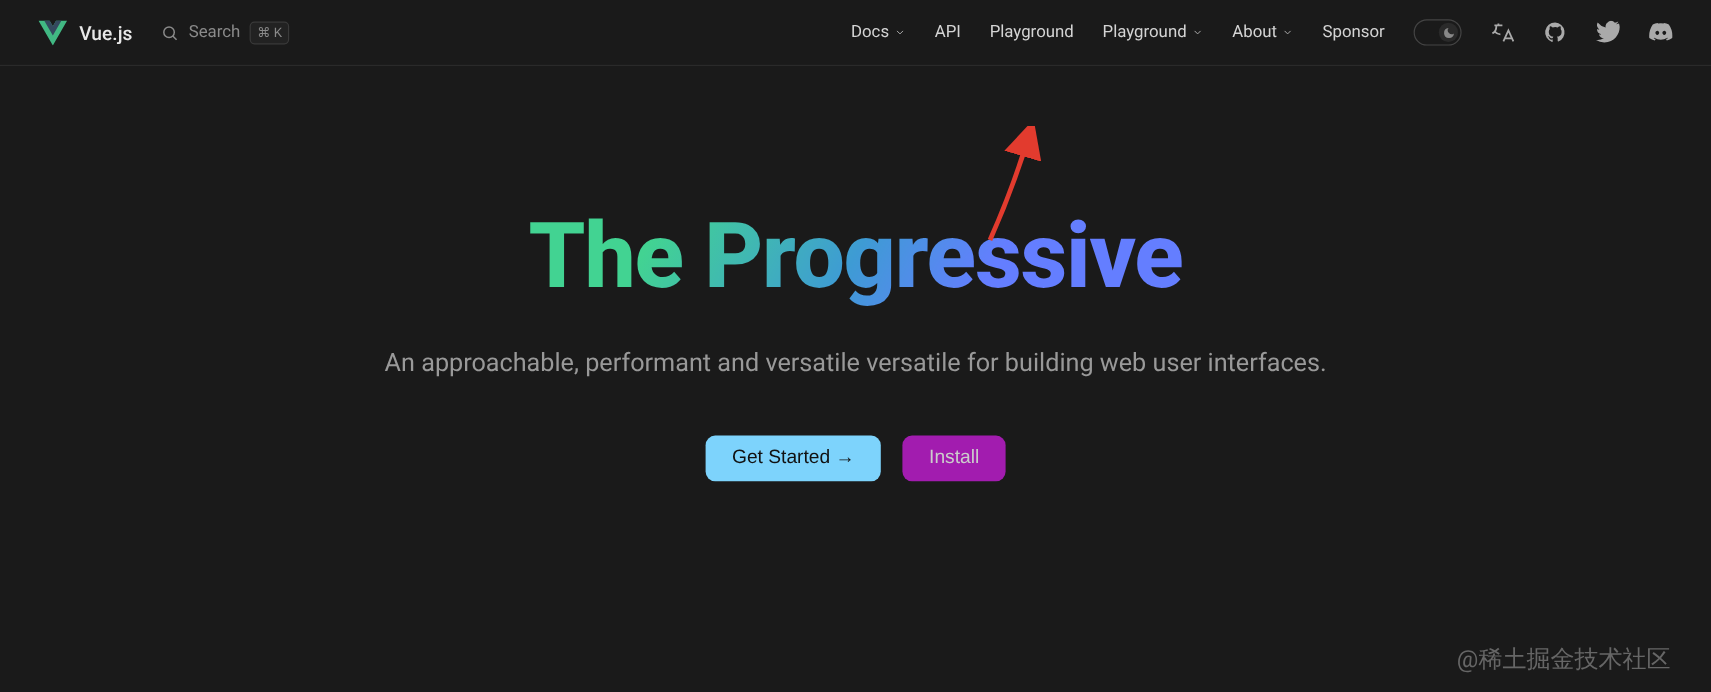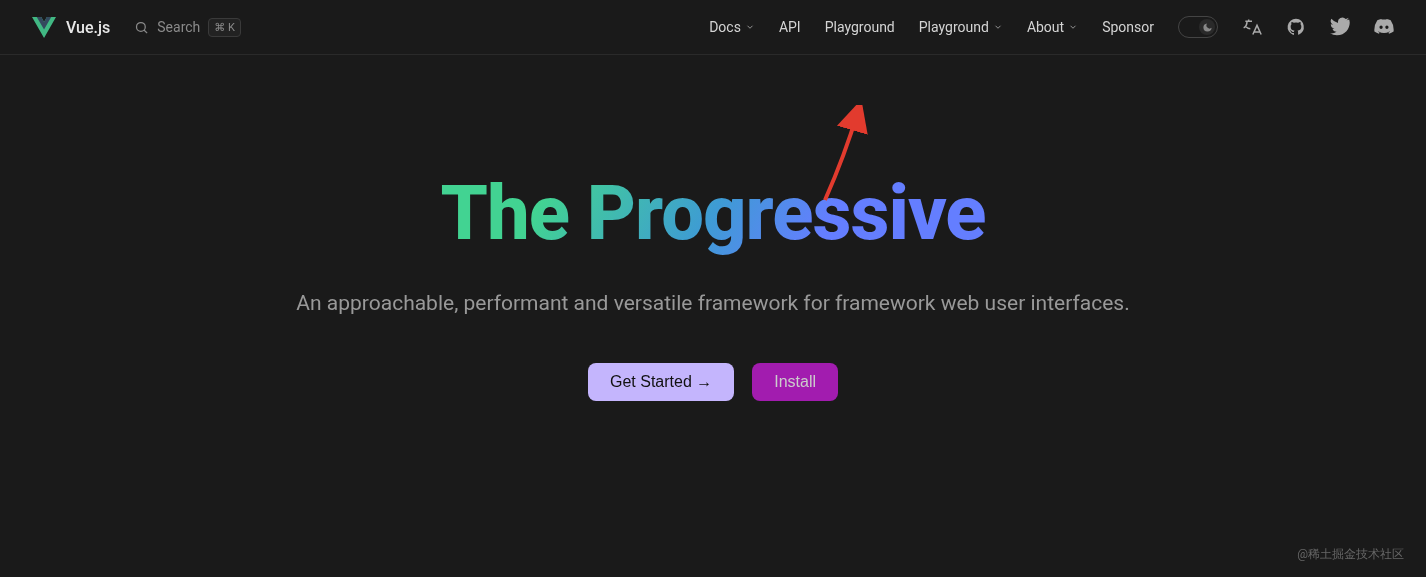--- a/index.html
+++ b/index.html
@@ -141,21 +141,21 @@
       color: #999;
       font-size: 21px;
       text-align: center;
       margin-bottom: 48px;
     }
     .btn-row {
       display: flex;
       gap: 18px;
     }
     .btn-primary {
-      background: #c4b5fd;
+      background: #7dd3fc;
       color: #111;
       padding: 10px 22px;
       border-radius: 8px;
       font-size: 16px;
       font-weight: 500;
       cursor: pointer;
       border: none;
     }
     .btn-secondary {
       background: #a21caf;
@@ -169,23 +169,23 @@
     }
     .annotation-arrow {
       position: absolute;
       top: 50px;
       left: 810px;
       pointer-events: none;
     }
     .watermark {
       position: absolute;
       bottom: 14px;
-      right: 22px;
+      right: 34px;
       color: #666;
-      font-size: 12px;
+      font-size: 20px;
       text-align: right;
     }
   </style>
 </head>
 <body>
 
 <nav class="navbar">
   <div class="nav-left">
     <div class="logo-wrap">
       <span class="logo-icon">
@@ -259,21 +259,21 @@
           <path d="M20 4a19 19 0 00-4.9-1.5l-.3.6a17 17 0 00-5.6 0l-.3-.6A19 19 0 004 4 20 20 0 00.5 17.5 19 19 0 006 20l.8-1.3a12 12 0 01-1.9-.9l.5-.4a13.5 13.5 0 0013.2 0l.5.4c-.6.4-1.3.7-1.9.9L18 20a19 19 0 005.5-2.5A20 20 0 0020 4zM8.5 14.5c-1 0-1.9-1-1.9-2.1s.8-2.1 1.9-2.1 1.9 1 1.9 2.1-.9 2.1-1.9 2.1zm7 0c-1 0-1.9-1-1.9-2.1s.8-2.1 1.9-2.1 1.9 1 1.9 2.1-.9 2.1-1.9 2.1z"></path>
         </svg>
     </span>
   </div>
 </nav>
 
 <main class="hero">
   <h1 class="hero-title">
     <span>The Progressive</span><br>
   </h1>
-  <p class="hero-sub">An approachable, performant and versatile framework for framework web user interfaces.</p>
+  <p class="hero-sub">An approachable, performant and versatile versatile for building web user interfaces.</p>
   <div class="btn-row">
     <button class="btn-primary">Get Started →</button>
     <button class="btn-secondary">Install</button>
   </div>
 
   <svg class="annotation-arrow" width="70" height="100" viewBox="0 0 70 100">
     <defs>
         <marker id="ah" markerWidth="8" markerHeight="8" refX="5" refY="4" orient="auto">
           <path d="M0,0 L8,4 L0,8 z" fill="#e23b2e"></path>
         </marker>

